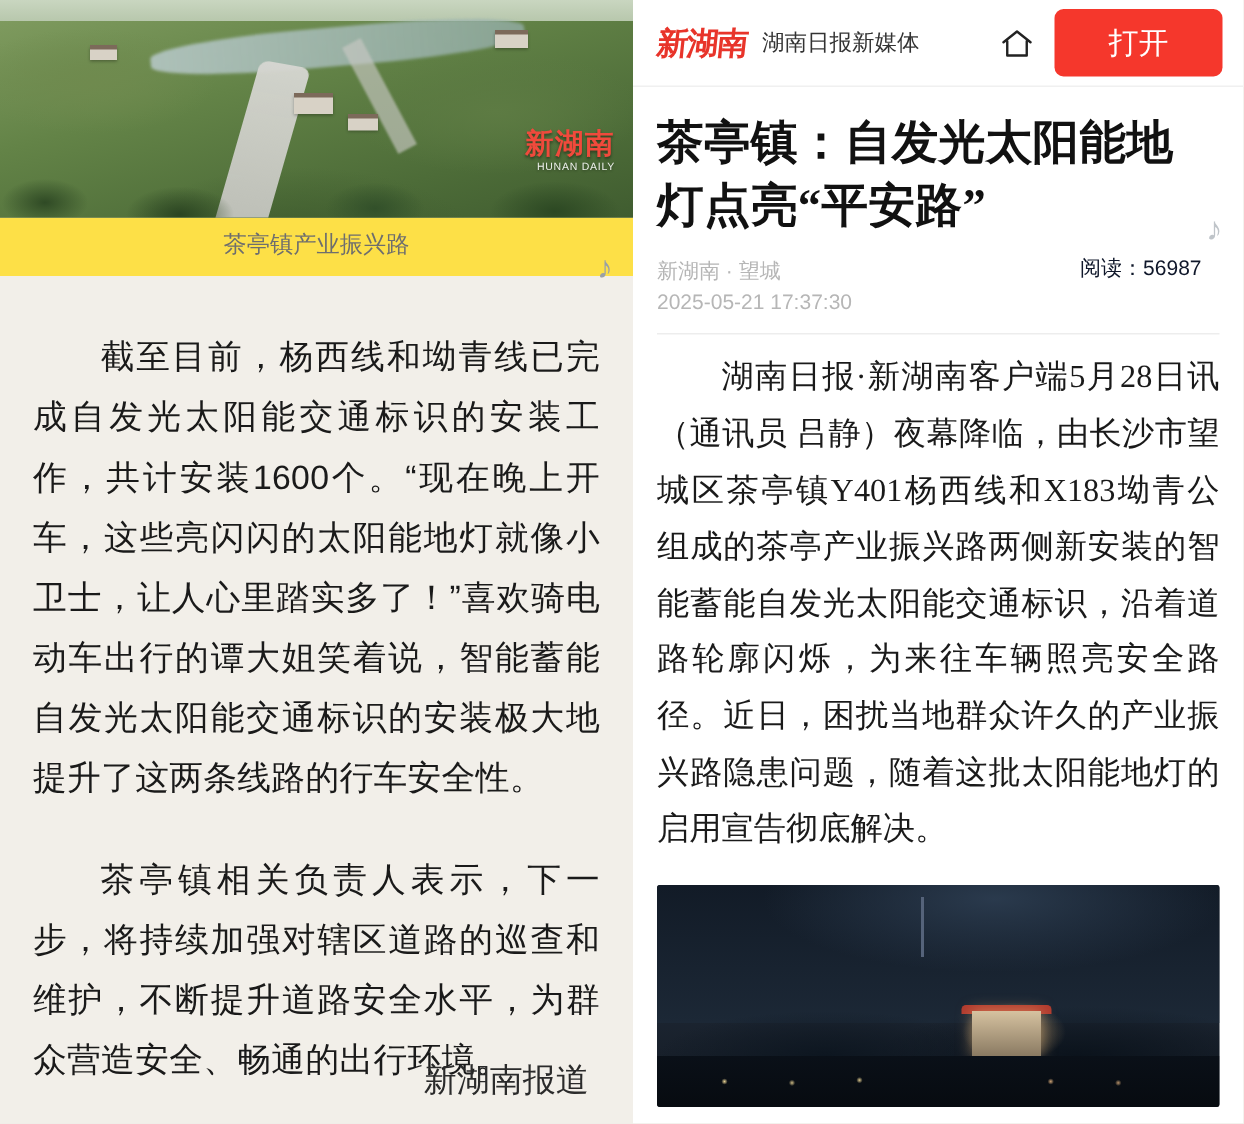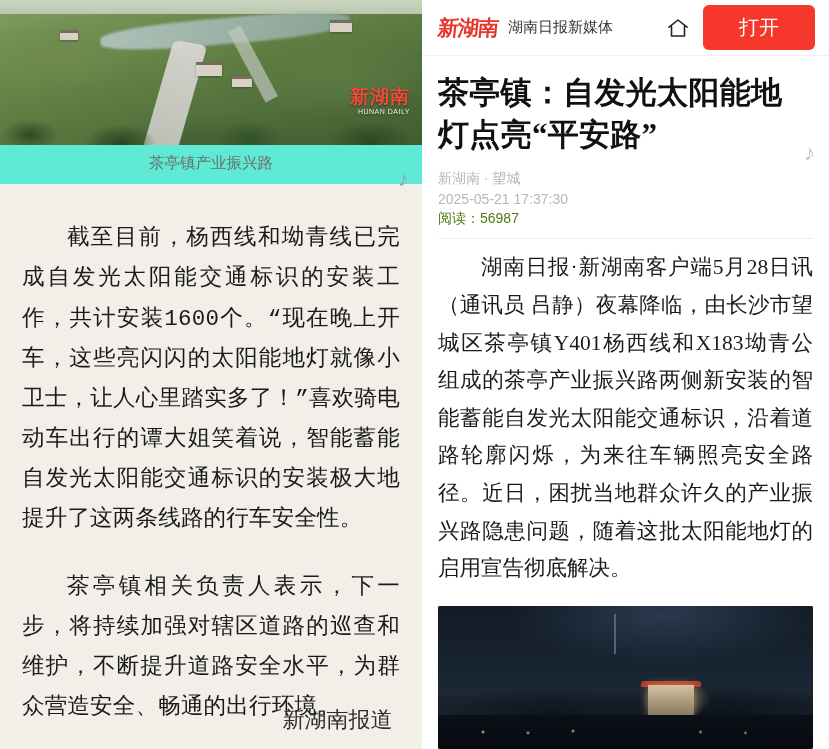--- a/index.html
+++ b/index.html
@@ -104,29 +104,29 @@
     letter-spacing: .5px;
     opacity:.9;
     margin-top: 1px;
   }
   .caption-bar {
     width: 422px;
     padding: 8px 0 10px;
     text-align: center;
     font-size: 15.5px;
     color: #6e6e6e;
-    background: #5eead4;
+    background: #fde047;
     font-family: "Liberation Sans", sans-serif;
   }
   .left-body {
     padding: 6px 22px 0 22px;
     flex: 1;
   }
   .left-body p {
-    font-family: Liberation Mono, monospace;
+    font-family: Liberation Sans, sans-serif;
     font-size: 22.5px;
     line-height: 1.78;
     color: #1a1a1a;
     text-indent: 2em;
     text-align: justify;
     margin-bottom: 22px;
     letter-spacing: .2px;
     margin-top: 28px;
   }
   .footer-note {
@@ -208,24 +208,23 @@
     padding: 16px 16px 6px 16px;
     letter-spacing: .3px;
   }
   .meta-row {
     display: flex;
     align-items: flex-start;
     justify-content: space-between;
     padding: 6px 28px 0 16px;
     color: #b6b6b6;
     font-size: 14px;
-    flex-direction: column;
   }
   .meta-left span { display: block; line-height: 1.5; }
-  .meta-right { font-size: 14px; color: #4d7c0f; white-space: nowrap; }
+  .meta-right { font-size: 14px; color: #0f172a; white-space: nowrap; }
   .note-right {
     position: absolute;
     right: 14px;
     top: 142px;
     color: #bfc4c9;
     font-size: 22px;
     line-height: 1;
   }
   .divider {
     height: 1px;

